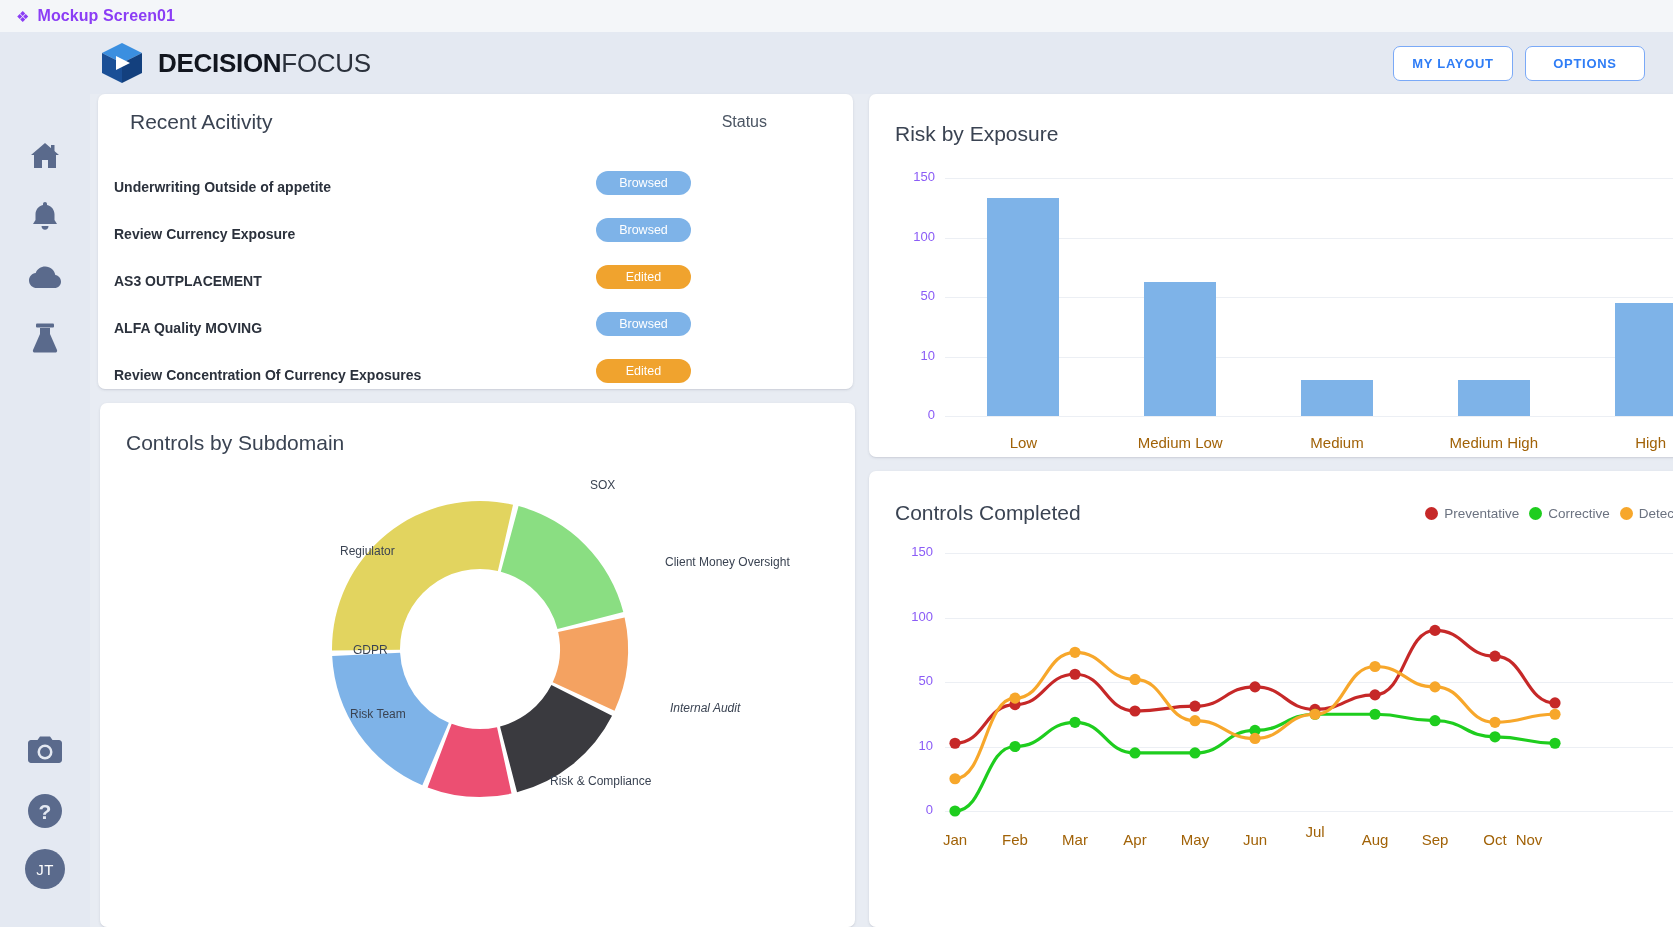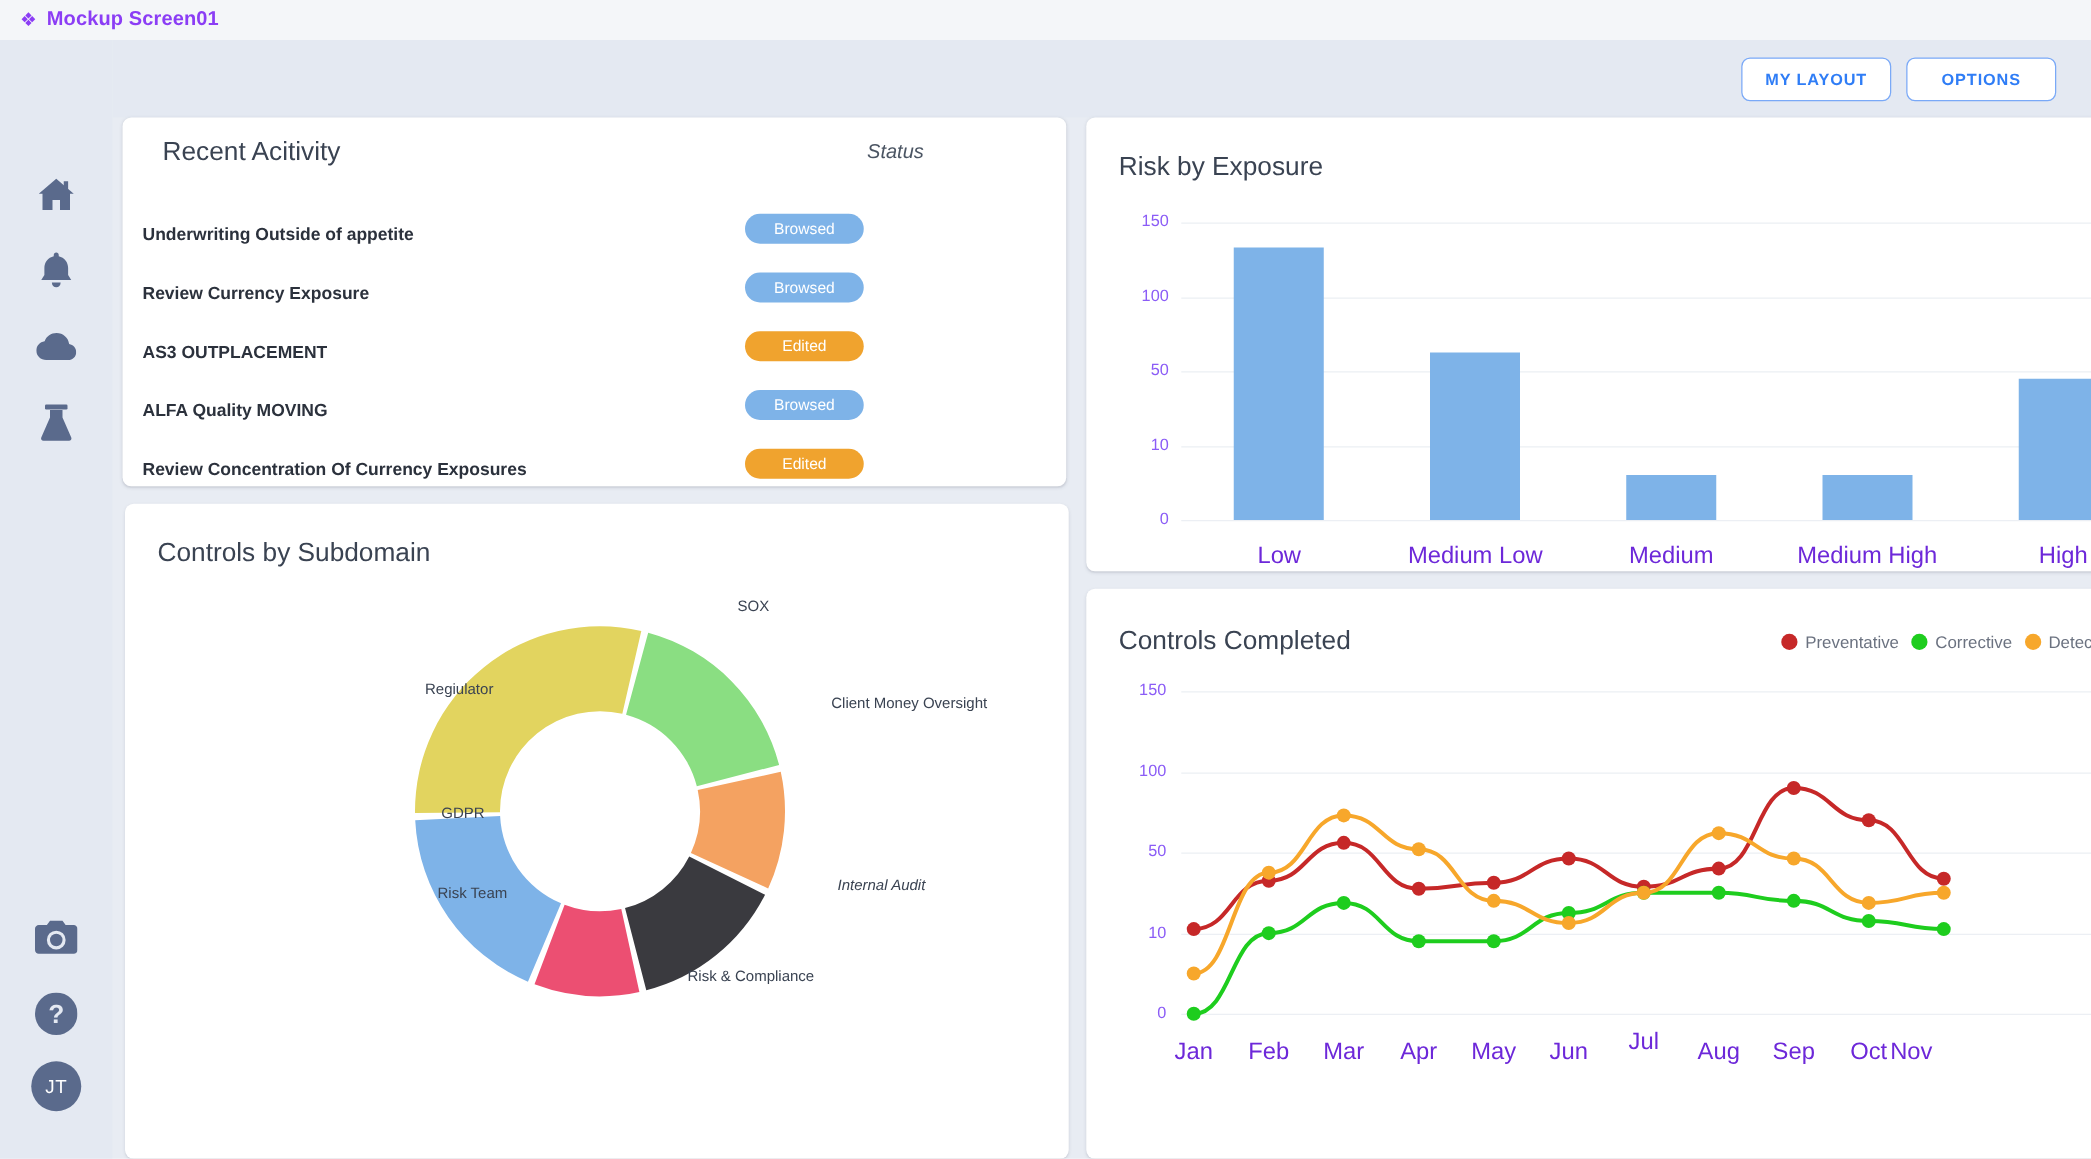--- a/index.html
+++ b/index.html
@@ -138,24 +138,23 @@
   }
 
   
   #activity-head {
     display: flex;
     align-items: center;
     padding: 16px 0 0 32px;
   }
   #activity-head .col-status {
     margin-left: auto;
-    margin-right: 114px;
+    margin-right: 86px;
     font-size: 16px;
     color: #4b5563;
-    font-style: italic;
   }
   #activity-rows { padding: 14px 0 0 0; }
   .act-row {
     display: flex;
     align-items: flex-end;
     height: 47px;
     padding: 0 0 0 16px;
   }
   .act-label {
     font-size: 14px;
@@ -206,22 +205,22 @@
     height: 1px;
     background: #eceff4;
   }
   .bar {
     position: absolute;
     background: #7eb3e8;
     cursor: pointer;
   }
   .x-tick {
     position: absolute;
-    font-size: 19px;
-    color: #6d28d9;
+    font-size: 15px;
+    color: #a16207;
     text-align: right;
     transform: translateX(-50%);
   }
 
   
   #lines-head {
     display: flex;
     align-items: center;
     padding: 30px 0 0 26px;
   }
@@ -295,20 +294,31 @@
     </div>
 
     <div id="avatar">
       <span>JT</span>
     </div>
   </div>
 
   <div id="content">
 
     <div id="header">
+      <div id="logo-wrap">
+        <svg width="44" height="44" viewBox="0 0 44 44">
+          <polygon points="22,2 42,12 22,22 2,12" fill="#3b8fe0"></polygon>
+          <polygon points="2,12 22,22 22,42 2,32" fill="#1a4f96"></polygon>
+          <polygon points="22,22 42,12 42,32 22,42" fill="#13407e"></polygon>
+          <polygon points="16,15 30,22 16,29" fill="#ffffff"></polygon>
+        </svg>
+        <div id="brand-text">
+          <span class="b1">DECISION</span><span class="b2">FOCUS</span>
+        </div>
+      </div>
       <div id="header-actions">
         <button class="hdr-btn">MY LAYOUT</button>
         <button class="hdr-btn">OPTIONS</button>
       </div>
     </div>
 
     <div id="grid">
 
       <div class="card" id="card-activity">
         <div id="activity-head">

